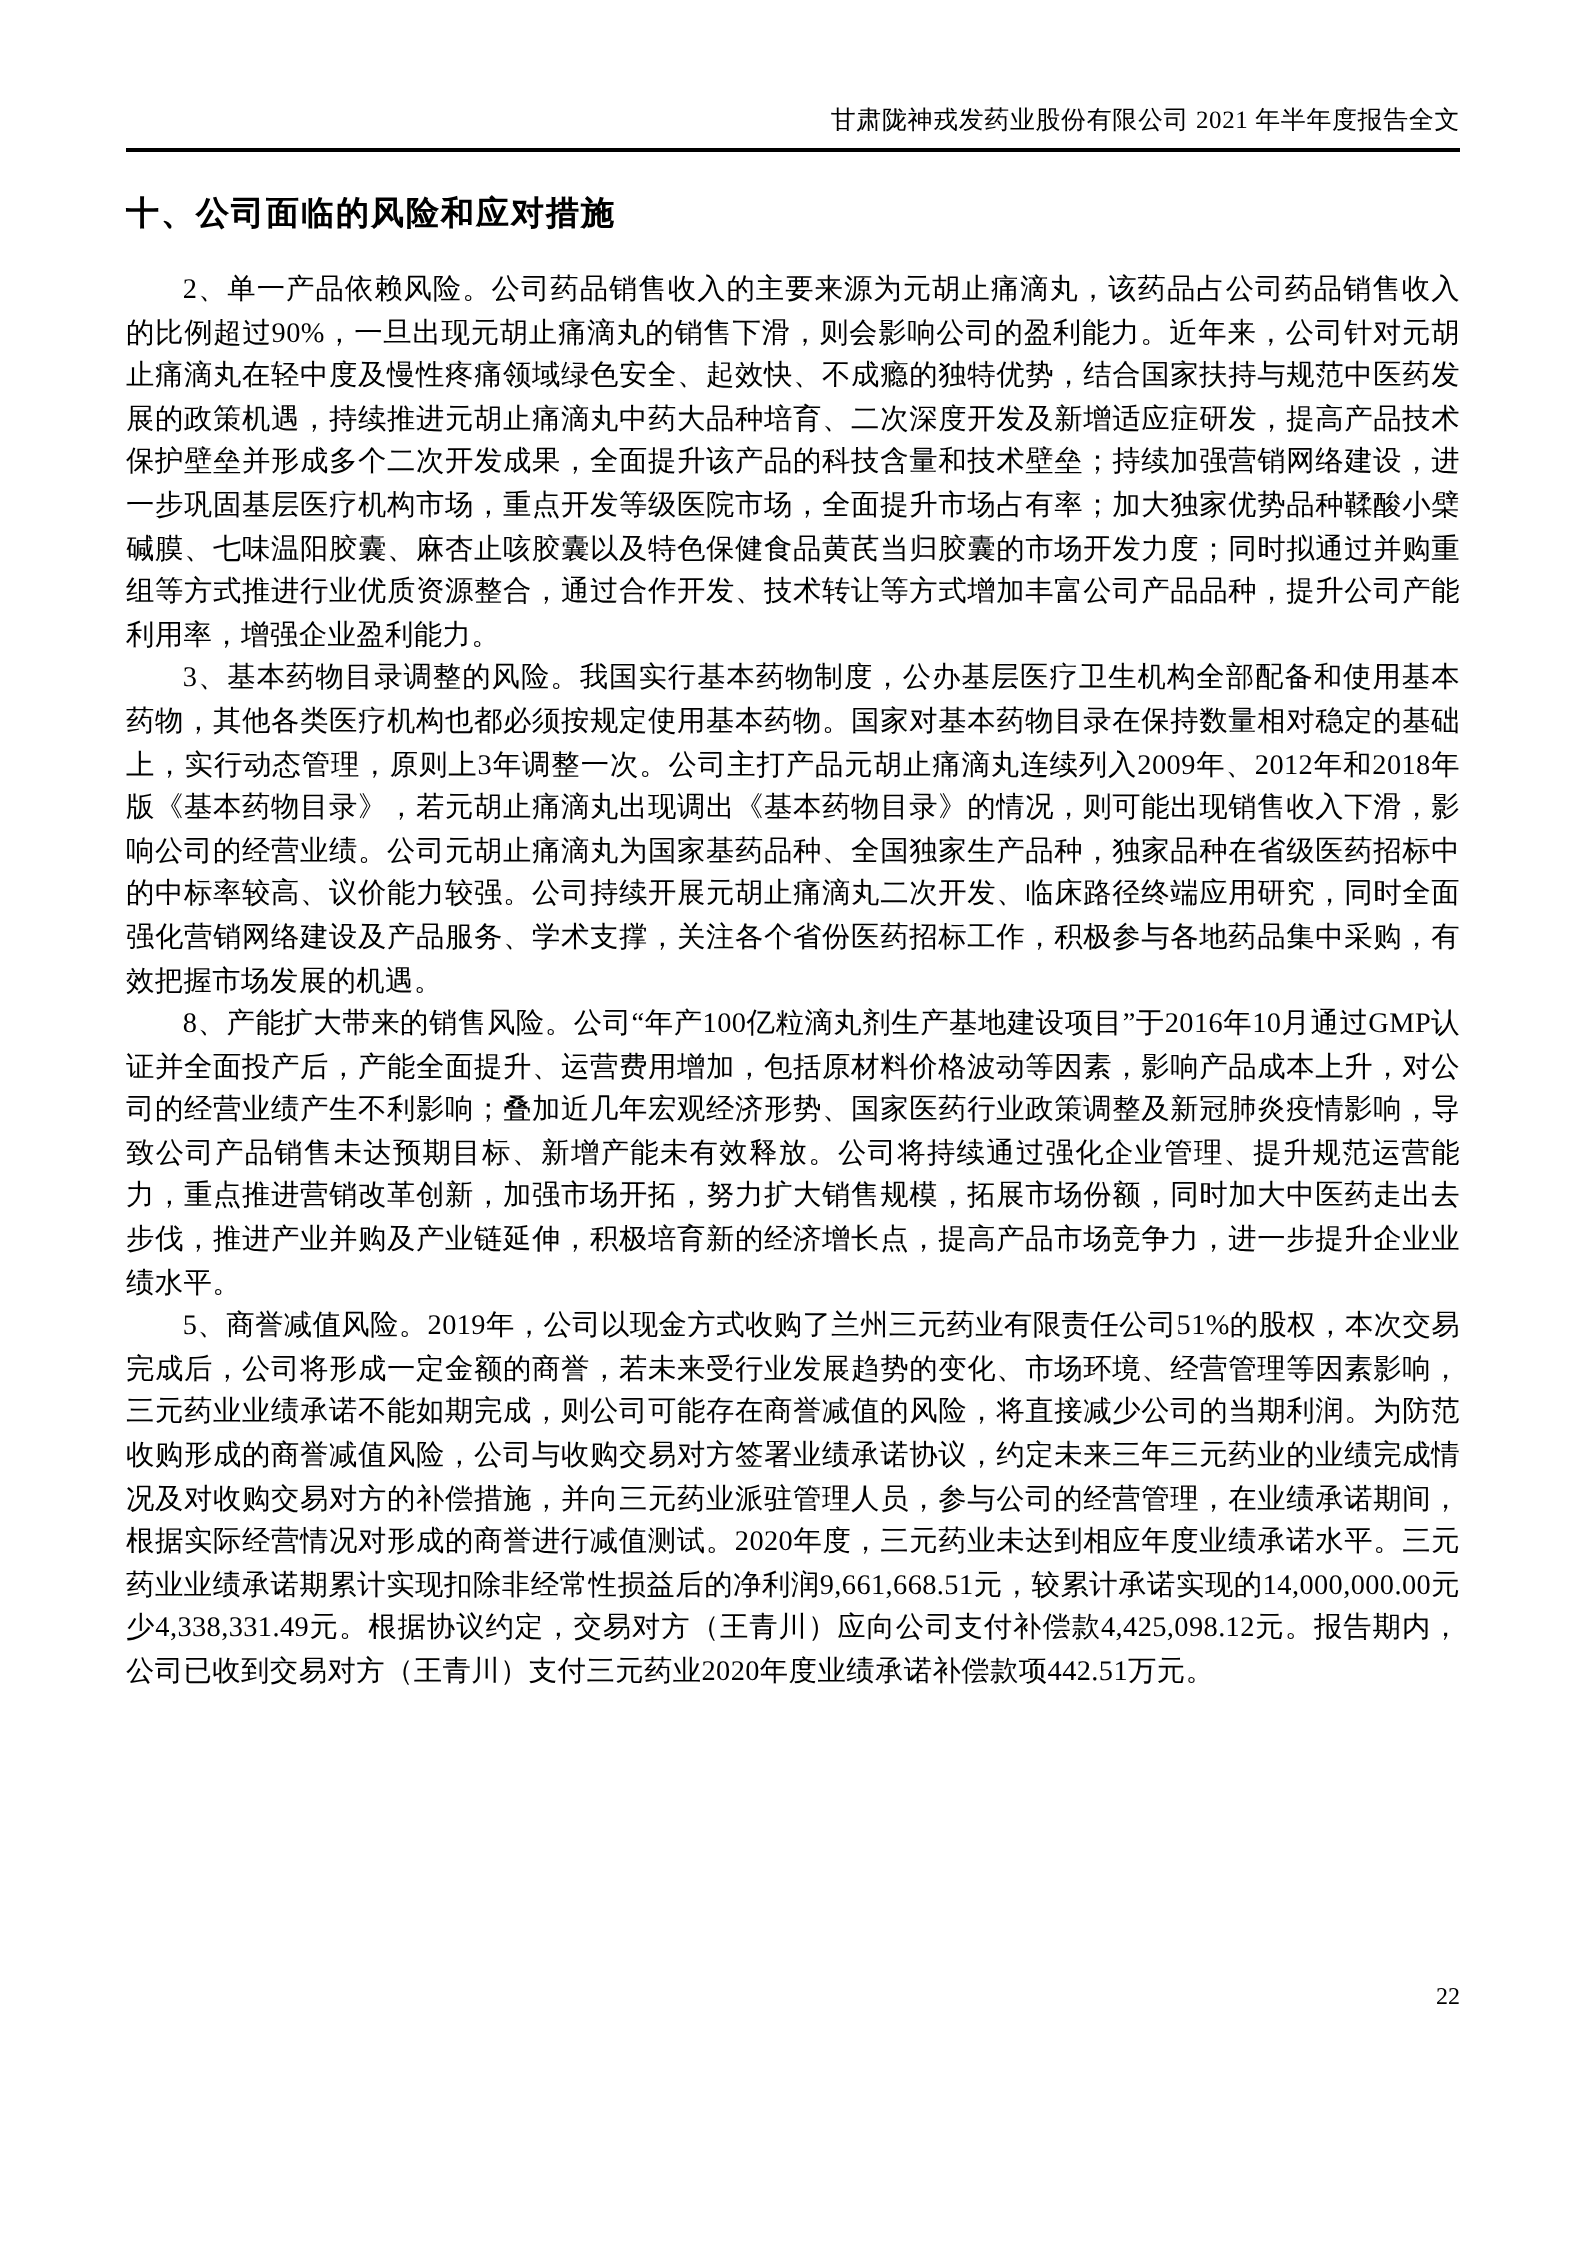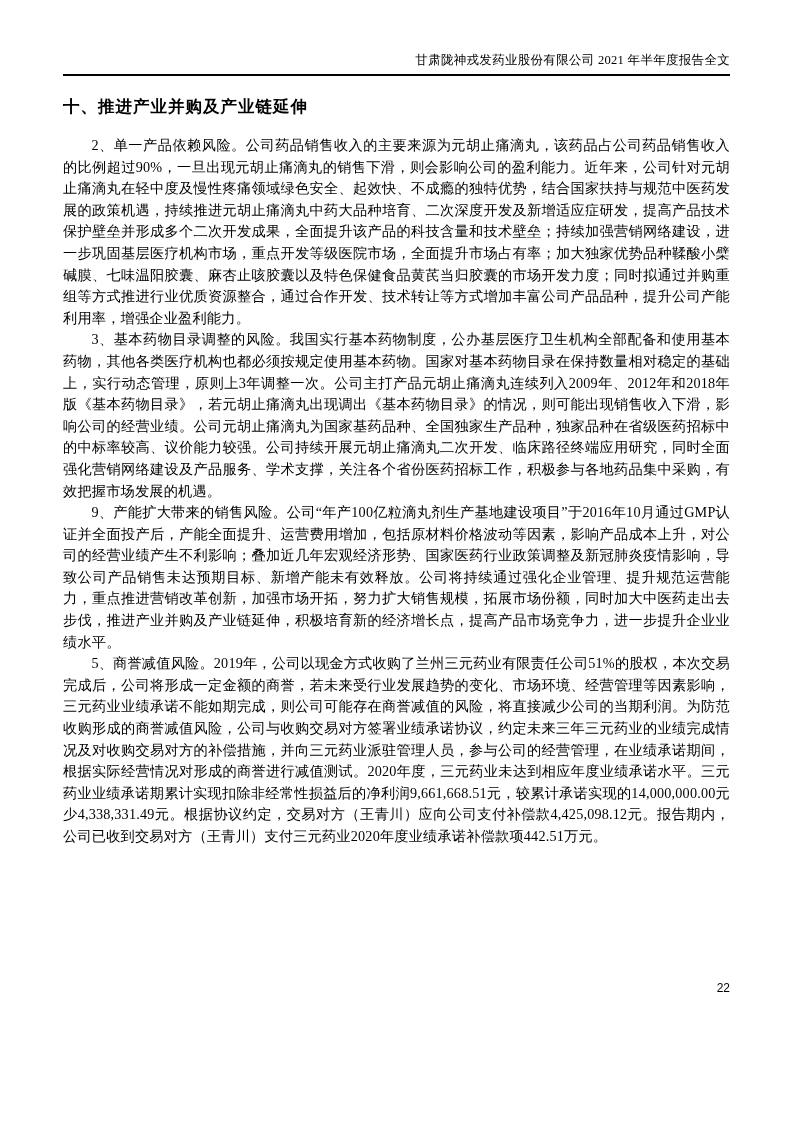--- a/index.html
+++ b/index.html
@@ -53,40 +53,40 @@
     color: #000000;
   }
   .body-text p {
     margin: 0;
     padding: 0;
     text-indent: 2em;
   }
   .page-number {
     position: absolute;
     right: 63px;
-    bottom: 69px;
+    bottom: 58px;
     font-size: 12px;
-    font-family: Liberation Sans, sans-serif;
+    font-family: Liberation Serif, serif;
     color: #000000;
   }
 </style>
 </head>
 <body>
 
 <div class="page">
 
   <div class="doc-header">
     <div class="doc-header-text">甘肃陇神戎发药业股份有限公司 2021 年半年度报告全文</div>
     <hr class="doc-header-rule">
   </div>
 
-  <h1 class="section-title">十、推进产业并购及产业链延伸</h1>
+  <h1 class="section-title">十、公司面临的风险和应对措施</h1>
 
   <div class="body-text">
     <p>2、单一产品依赖风险。公司药品销售收入的主要来源为元胡止痛滴丸，该药品占公司药品销售收入的比例超过90%，一旦出现元胡止痛滴丸的销售下滑，则会影响公司的盈利能力。近年来，公司针对元胡止痛滴丸在轻中度及慢性疼痛领域绿色安全、起效快、不成瘾的独特优势，结合国家扶持与规范中医药发展的政策机遇，持续推进元胡止痛滴丸中药大品种培育、二次深度开发及新增适应症研发，提高产品技术保护壁垒并形成多个二次开发成果，全面提升该产品的科技含量和技术壁垒；持续加强营销网络建设，进一步巩固基层医疗机构市场，重点开发等级医院市场，全面提升市场占有率；加大独家优势品种鞣酸小檗碱膜、七味温阳胶囊、麻杏止咳胶囊以及特色保健食品黄芪当归胶囊的市场开发力度；同时拟通过并购重组等方式推进行业优质资源整合，通过合作开发、技术转让等方式增加丰富公司产品品种，提升公司产能利用率，增强企业盈利能力。</p>
     <p>3、基本药物目录调整的风险。我国实行基本药物制度，公办基层医疗卫生机构全部配备和使用基本药物，其他各类医疗机构也都必须按规定使用基本药物。国家对基本药物目录在保持数量相对稳定的基础上，实行动态管理，原则上3年调整一次。公司主打产品元胡止痛滴丸连续列入2009年、2012年和2018年版《基本药物目录》，若元胡止痛滴丸出现调出《基本药物目录》的情况，则可能出现销售收入下滑，影响公司的经营业绩。公司元胡止痛滴丸为国家基药品种、全国独家生产品种，独家品种在省级医药招标中的中标率较高、议价能力较强。公司持续开展元胡止痛滴丸二次开发、临床路径终端应用研究，同时全面强化营销网络建设及产品服务、学术支撑，关注各个省份医药招标工作，积极参与各地药品集中采购，有效把握市场发展的机遇。</p>
-    <p>9、产能扩大带来的销售风险。公司“年产100亿粒滴丸剂生产基地建设项目”于2016年10月通过GMP认证并全面投产后，产能全面提升、运营费用增加，包括原材料价格波动等因素，影响产品成本上升，对公司的经营业绩产生不利影响；叠加近几年宏观经济形势、国家医药行业政策调整及新冠肺炎疫情影响，导致公司产品销售未达预期目标、新增产能未有效释放。公司将持续通过强化企业管理、提升规范运营能力，重点推进营销改革创新，加强市场开拓，努力扩大销售规模，拓展市场份额，同时加大中医药走出去步伐，推进产业并购及产业链延伸，积极培育新的经济增长点，提高产品市场竞争力，进一步提升企业业绩水平。</p>
+    <p>8、产能扩大带来的销售风险。公司“年产100亿粒滴丸剂生产基地建设项目”于2016年10月通过GMP认证并全面投产后，产能全面提升、运营费用增加，包括原材料价格波动等因素，影响产品成本上升，对公司的经营业绩产生不利影响；叠加近几年宏观经济形势、国家医药行业政策调整及新冠肺炎疫情影响，导致公司产品销售未达预期目标、新增产能未有效释放。公司将持续通过强化企业管理、提升规范运营能力，重点推进营销改革创新，加强市场开拓，努力扩大销售规模，拓展市场份额，同时加大中医药走出去步伐，推进产业并购及产业链延伸，积极培育新的经济增长点，提高产品市场竞争力，进一步提升企业业绩水平。</p>
     <p>5、商誉减值风险。2019年，公司以现金方式收购了兰州三元药业有限责任公司51%的股权，本次交易完成后，公司将形成一定金额的商誉，若未来受行业发展趋势的变化、市场环境、经营管理等因素影响，三元药业业绩承诺不能如期完成，则公司可能存在商誉减值的风险，将直接减少公司的当期利润。为防范收购形成的商誉减值风险，公司与收购交易对方签署业绩承诺协议，约定未来三年三元药业的业绩完成情况及对收购交易对方的补偿措施，并向三元药业派驻管理人员，参与公司的经营管理，在业绩承诺期间，根据实际经营情况对形成的商誉进行减值测试。2020年度，三元药业未达到相应年度业绩承诺水平。三元药业业绩承诺期累计实现扣除非经常性损益后的净利润9,661,668.51元，较累计承诺实现的14,000,000.00元少4,338,331.49元。根据协议约定，交易对方（王青川）应向公司支付补偿款4,425,098.12元。报告期内，公司已收到交易对方（王青川）支付三元药业2020年度业绩承诺补偿款项442.51万元。</p>
   </div>
 
   <div class="page-number">22</div>
 
 </div>
 
 </body></html>

